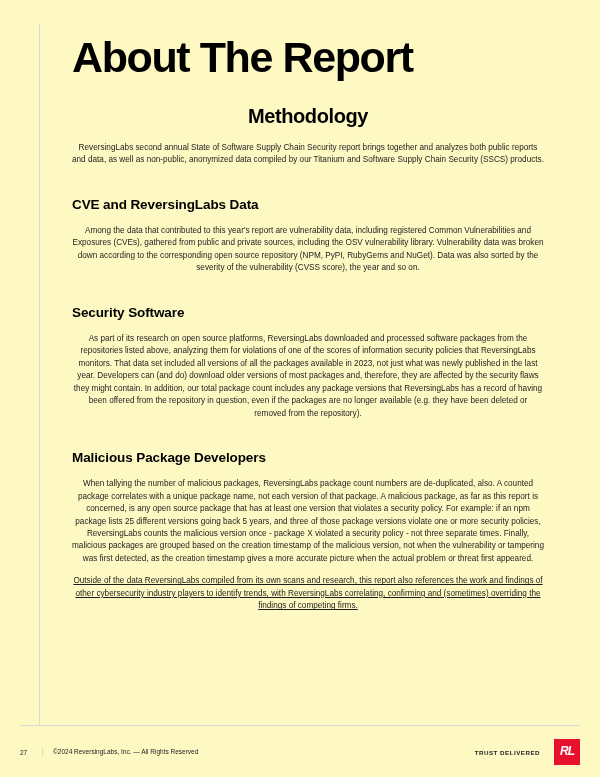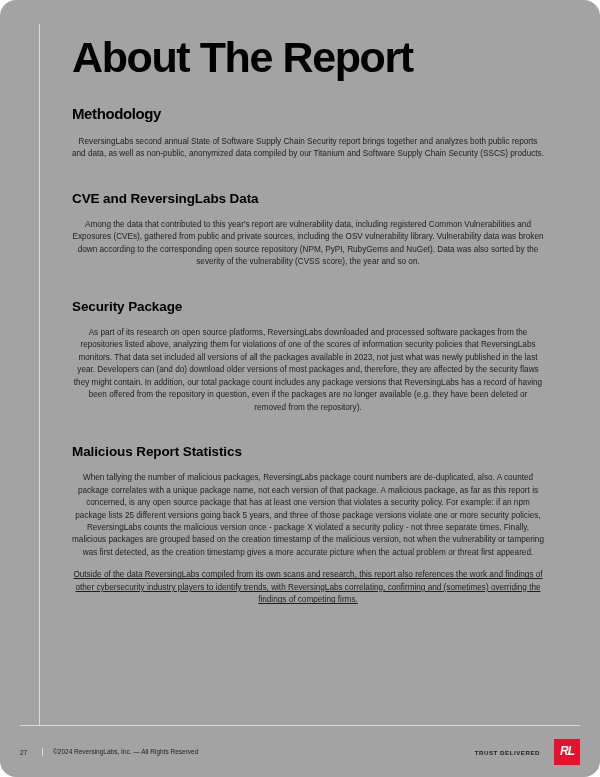--- a/index.html
+++ b/index.html
@@ -13,22 +13,21 @@
     height: 777px;
     position: relative;
     font-family: "Liberation Sans", sans-serif;
     color: #1a1a1a;
     overflow: hidden;
   }
 
   .page {
     position: absolute;
     inset: 0;
-    background: #a3a3a3;
-    border-radius: 16px;
+    background: #fef9c3;
   }
 
   
   .left-rule {
     position: absolute;
     left: 39px;
     top: 24px;
     bottom: 52px;
     width: 1px;
     background: #d9d9d9;
@@ -44,25 +43,26 @@
   h1.title {
     font-size: 43px;
     line-height: 1.0;
     font-weight: bold;
     letter-spacing: -1.4px;
     margin: 0 0 26px 0;
     color: #000000;
   }
 
   h2.section {
-    font-size: 15px;
+    font-size: 20px;
     font-weight: bold;
     letter-spacing: -0.4px;
     margin: 0 0 14px 0;
     color: #000000;
+    text-align: center;
   }
 
   h3.subsection {
     font-size: 13.5px;
     font-weight: bold;
     letter-spacing: -0.1px;
     margin: 30px 0 13px 0;
     color: #000000;
   }
 
@@ -151,24 +151,24 @@
   <div class="content">
 
     <h1 class="title">About The Report</h1>
 
     <h2 class="section">Methodology</h2>
     <p class="body">ReversingLabs second annual State of Software Supply Chain Security report brings together and analyzes both public reports and data, as well as non-public, anonymized data compiled by our Titanium and Software Supply Chain Security (SSCS) products.</p>
 
     <h3 class="subsection">CVE and ReversingLabs Data</h3>
     <p class="body">Among the data that contributed to this year's report are vulnerability data, including registered Common Vulnerabilities and Exposures (CVEs), gathered from public and private sources, including the OSV vulnerability library. Vulnerability data was broken down according to the corresponding open source repository (NPM, PyPI, RubyGems and NuGet). Data was also sorted by the severity of the vulnerability (CVSS score), the year and so on.</p>
 
-    <h3 class="subsection">Security Package</h3>
+    <h3 class="subsection">Security Software</h3>
     <p class="body">As part of its research on open source platforms, ReversingLabs downloaded and processed software packages from the repositories listed above, analyzing them for violations of one of the scores of information security policies that ReversingLabs monitors. That data set included all versions of all the packages available in 2023, not just what was newly published in the last year. Developers can (and do) download older versions of most packages and, therefore, they are affected by the security flaws they might contain. In addition, our total package count includes any package versions that ReversingLabs has a record of having been offered from the repository in question, even if the packages are no longer available (e.g. they have been deleted or removed from the repository).</p>
 
-    <h3 class="subsection">Malicious Report Statistics</h3>
+    <h3 class="subsection">Malicious Package Developers</h3>
     <p class="body">When tallying the number of malicious packages, ReversingLabs package count numbers are de-duplicated, also. A counted package correlates with a unique package name, not each version of that package. A malicious package, as far as this report is concerned, is any open source package that has at least one version that violates a security policy. For example: if an npm package lists 25 different versions going back 5 years, and three of those package versions violate one or more security policies, ReversingLabs counts the malicious version once - package X violated a security policy - not three separate times. Finally, malicious packages are grouped based on the creation timestamp of the malicious version, not when the vulnerability or tampering was first detected, as the creation timestamp gives a more accurate picture when the actual problem or threat first appeared.</p>
     <p class="body">Outside of the data ReversingLabs compiled from its own scans and research, this report also references the work and findings of other cybersecurity industry players to identify trends, with ReversingLabs correlating, confirming and (sometimes) overriding the findings of competing firms.</p>
 
   </div>
 
   <div class="footer">
     <div class="footer-line"></div>
     <div class="footer-inner">
       <div class="page-num">27</div>
       <div class="copyright">©2024 ReversingLabs, Inc. — All Rights Reserved</div>

